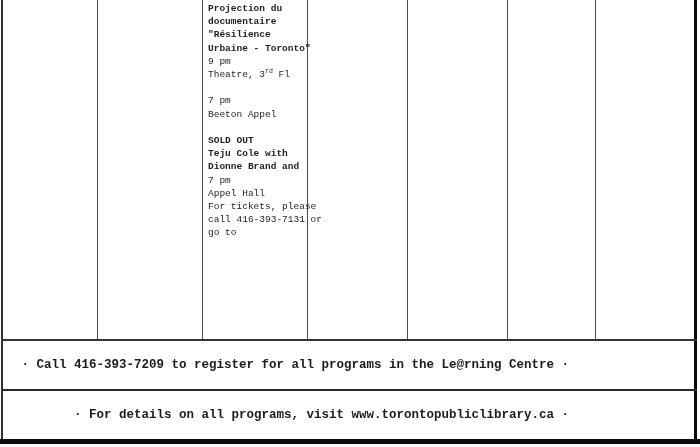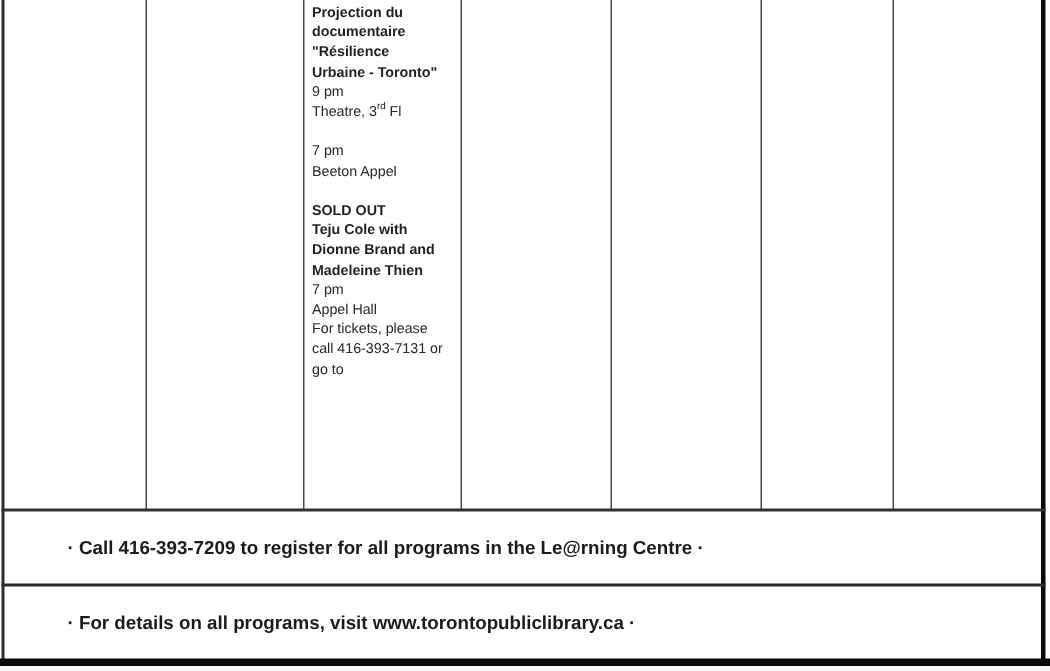--- a/index.html
+++ b/index.html
@@ -1,15 +1,15 @@
 <!DOCTYPE html>
 <html><head>
 <meta charset="utf-8">
 <style>
-  * { margin:0; padding:0; box-sizing:border-box; }
+  * { margin:0; padding:0; box-sizing:border-box;font-family:Liberation Mono, monospace; }
   html,body { width:700px; height:447px; }
   body {
     position:relative;
     background:#ffffff;
     font-family:"Liberation Sans", sans-serif;
     overflow:hidden;
   }
   .page { position:absolute; left:0; top:0; width:700px; height:447px; background:#ffffff; }
 
   
@@ -33,21 +33,21 @@
     font-size:9.5px; line-height:13.2px; color:#262626;
   }
   .event-block { margin-bottom:13.2px; }
   .line { white-space:nowrap; }
   .event-title .line { font-weight:bold; color:#1f1f1f; }
   sup.ord { font-size:6.5px; vertical-align:super; line-height:0; }
 
   
   .banner {
     position:absolute; left:1px; width:568px;
-    display:flex; align-items:center; justify-content:flex-start;margin-left:44px;
+    display:flex; align-items:center; justify-content:flex-end;
   }
   .banner-1 { top:341px; height:48px; }
   .banner-2 { top:391px; height:48px; }
   .banner-text {
     font-size:12.5px; font-weight:bold; color:#1b1b1b;
     white-space:nowrap;
   }
 </style>
 </head>
 <body>
@@ -84,21 +84,20 @@
           <div class="line">7 pm</div>
           <div class="line">Beeton Appel</div>
         </div>
     </div>
 
     <div class="event-block">
       <div class="event-title">
           <div class="line">SOLD OUT</div>
           <div class="line">Teju Cole with</div>
           <div class="line">Dionne Brand and</div>
-          <div class="line">Madeleine Thien</div>
         </div>
       <div class="event-details">
           <div class="line">7 pm</div>
           <div class="line">Appel Hall</div>
           <div class="line">For tickets, please</div>
           <div class="line">call 416-393-7131 or</div>
           <div class="line">go to</div>
         </div>
     </div>
 

